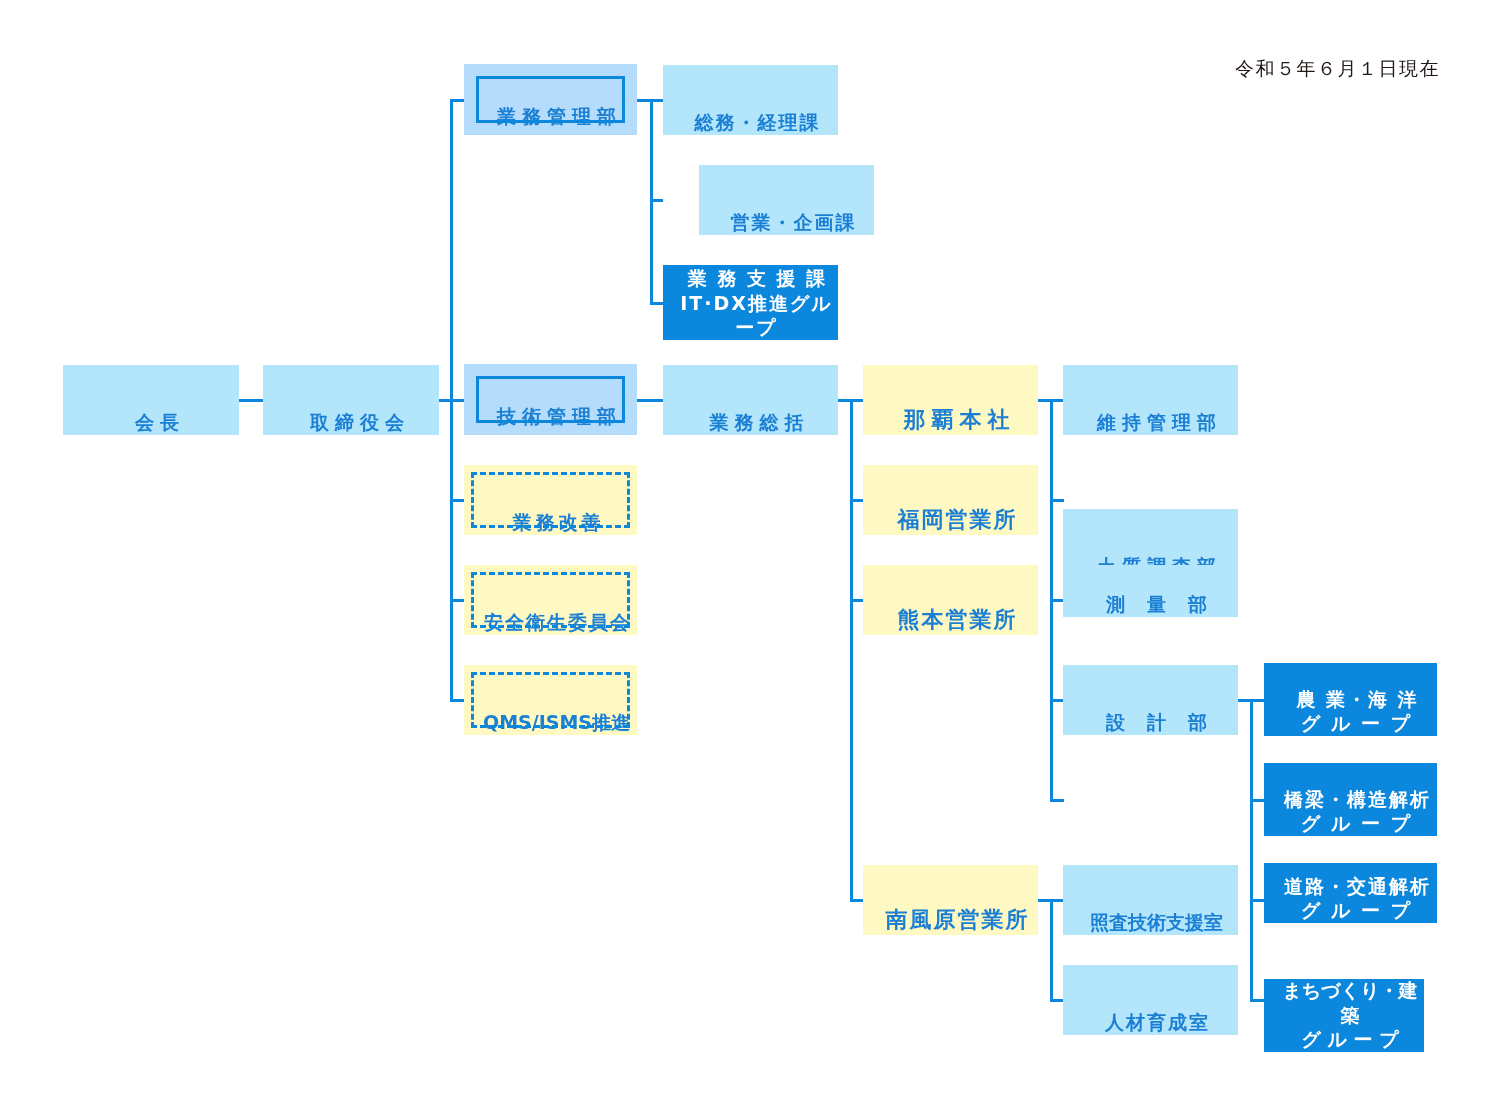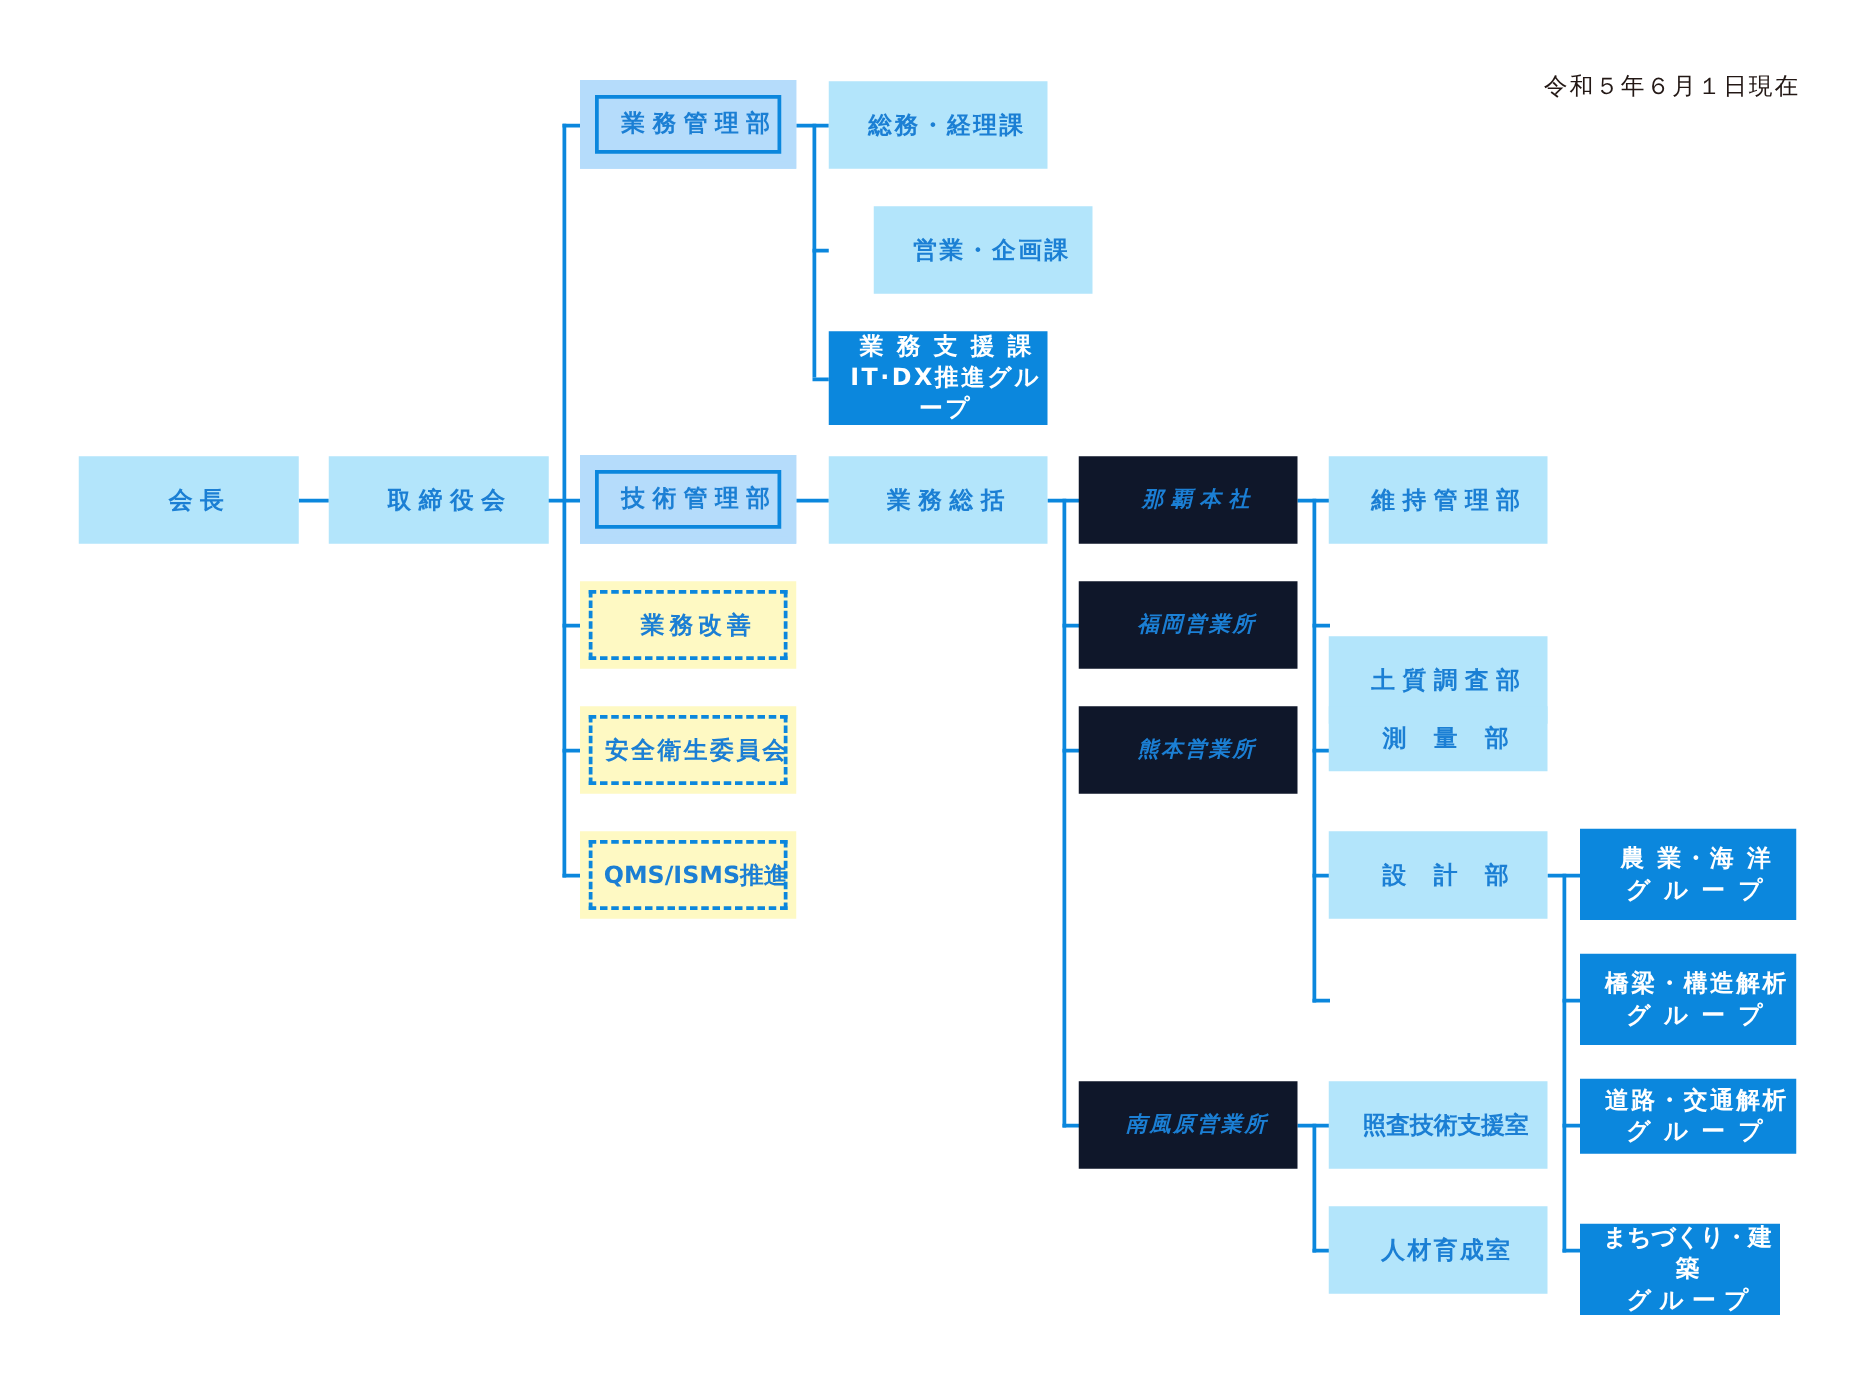--- a/index.html
+++ b/index.html
@@ -41,21 +41,21 @@
     background: #0b87dd;
   }
   .line.v { width: 3px; }
   .line.h { height: 3px; }
 
   
   .node {
     position: absolute;
     box-sizing: border-box;
     display: flex;
-    align-items: center;
+    align-items: flex-end;
     justify-content: center;
     text-align: center;
     line-height: 1.3;
     padding-left: 12px;
   }
   .node .label {
     display: block;
     white-space: pre-line;
   }
 
@@ -63,27 +63,26 @@
   .node.plain {
     background: #b3e5fb;
     color: #1b7fd4;
     font-size: 19px;
     font-weight: bold;
     letter-spacing: 6px;
     text-indent: 6px;
   }
   
   .node.branch {
-    background: #0f172a;
-    color: #1b7fd4;
-    font-size: 17px;
+    background: #fef9c3;
+    color: #1b7fd4;
+    font-size: 22px;
     font-weight: bold;
     letter-spacing: 6px;
     text-indent: 6px;
-    font-style: italic;
   }
   
   .node.double {
     background: #b5dcfb;
     color: #1b7fd4;
     font-size: 19px;
     font-weight: bold;
     letter-spacing: 6px;
     text-indent: 6px;
     border: 6px solid #b5dcfb;

